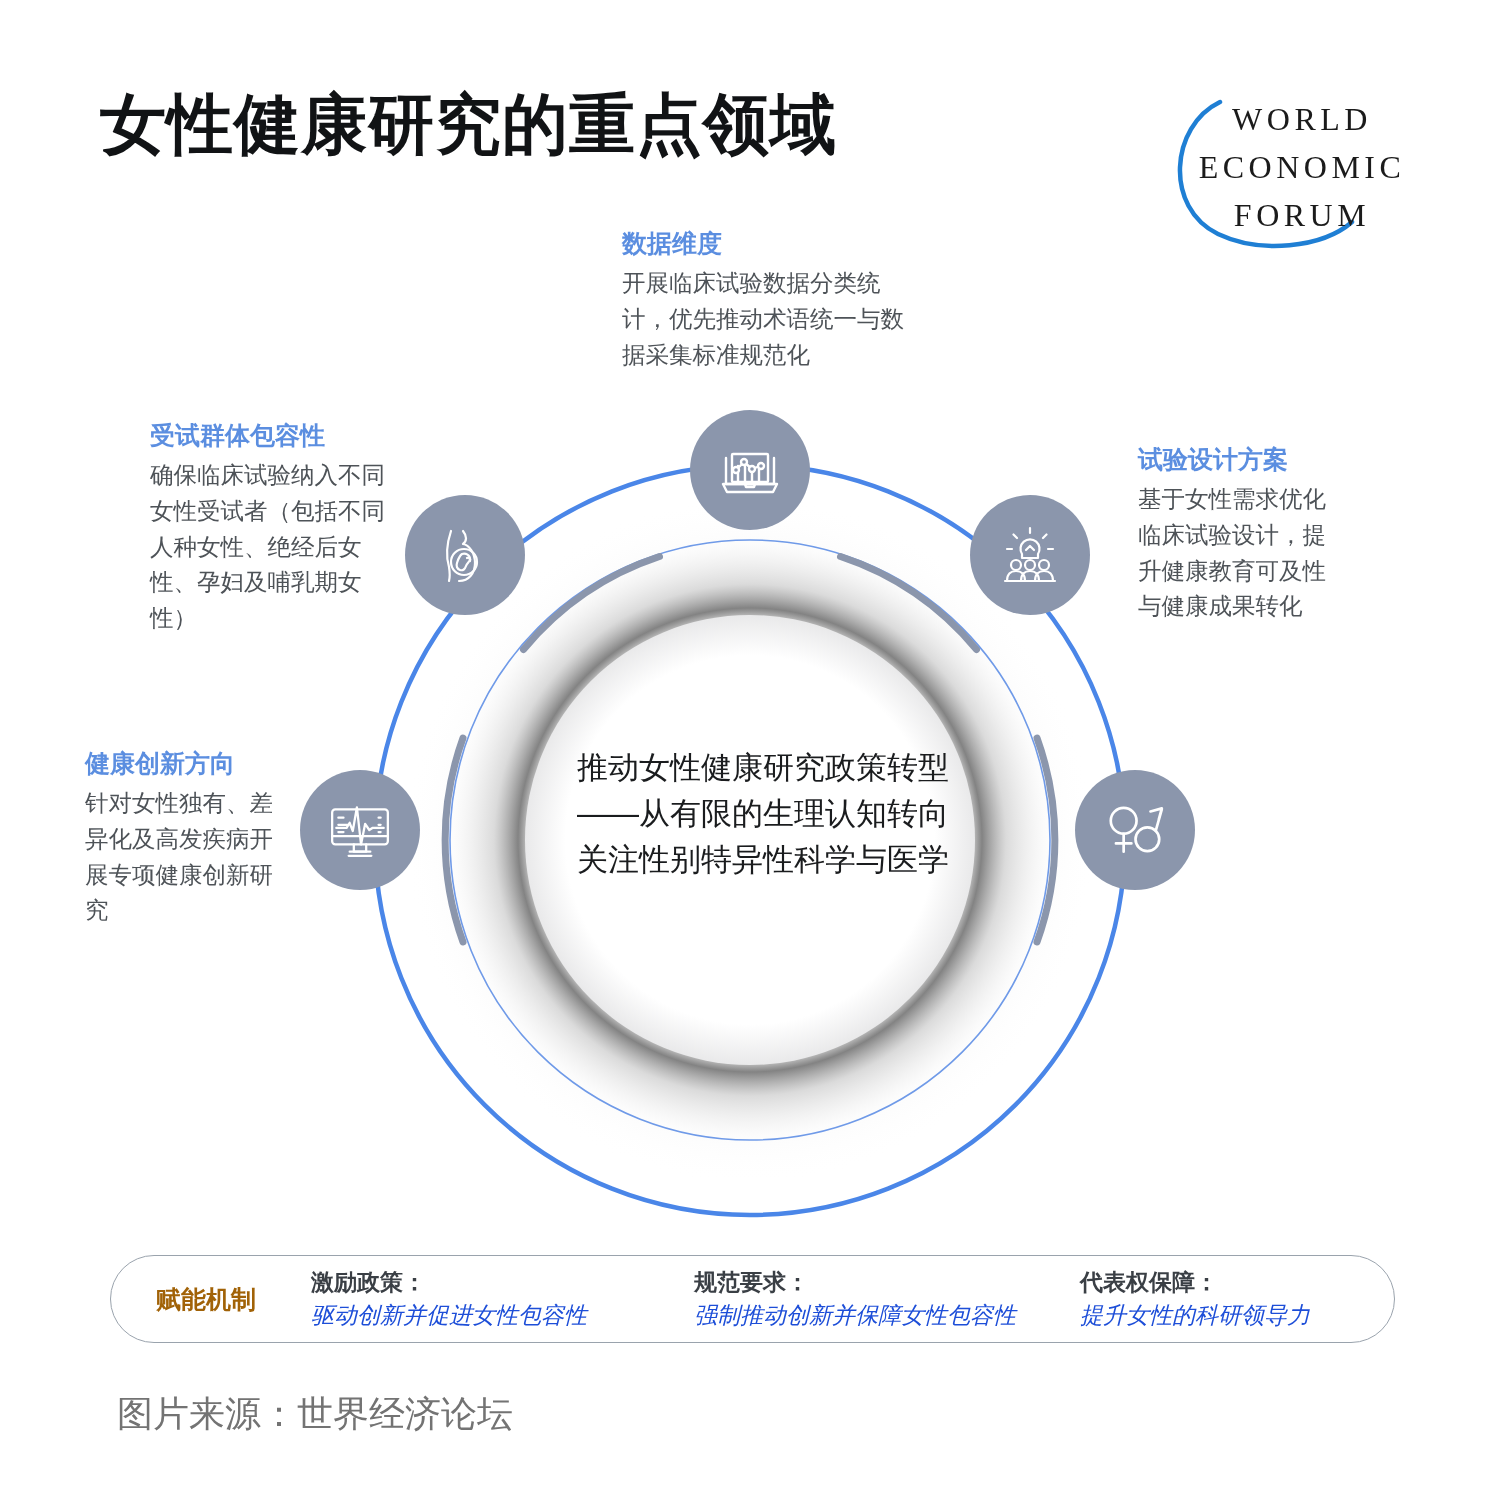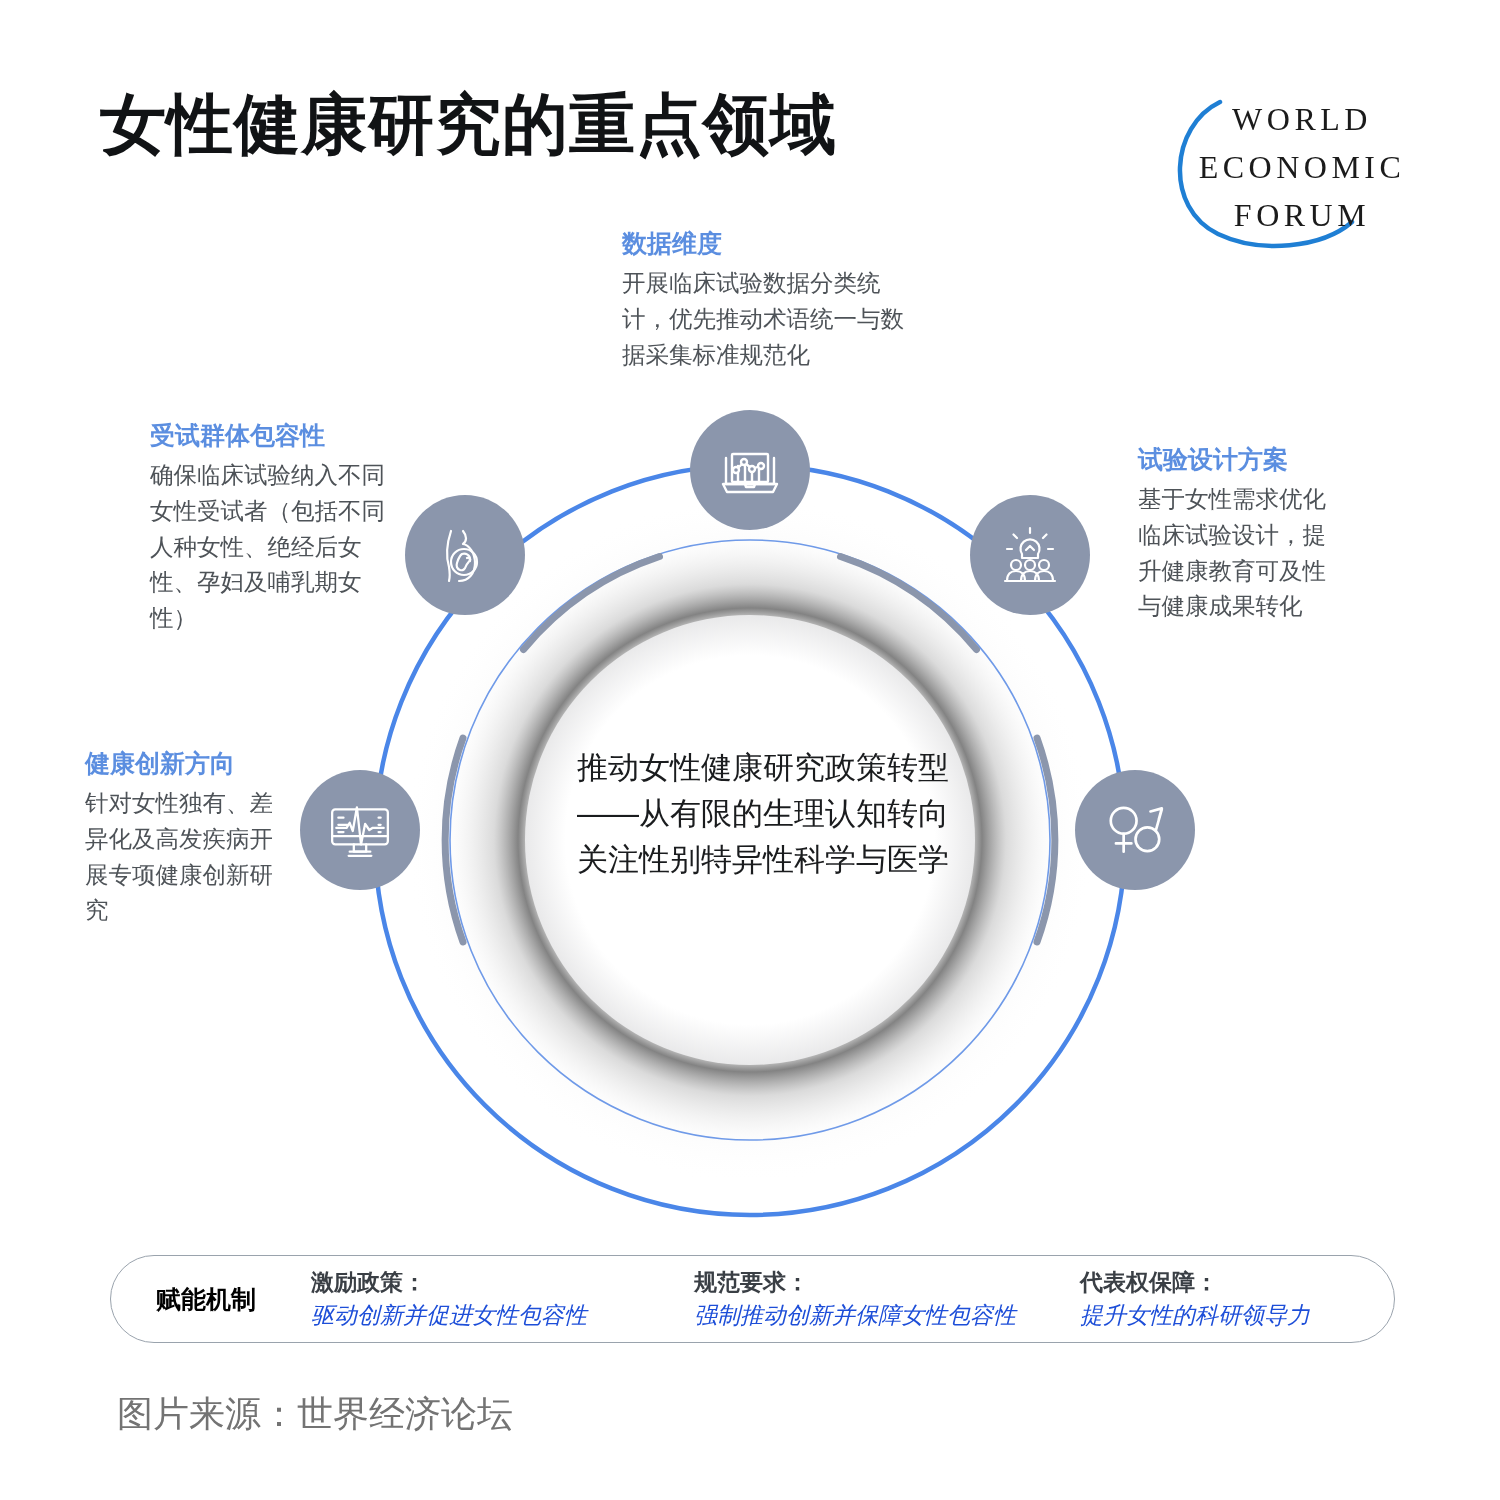--- a/index.html
+++ b/index.html
@@ -63,21 +63,21 @@
   .pill{
     position:absolute;left:110px;top:1255px;width:1285px;height:88px;
     border:1.6px solid #9aa3ad;border-radius:44px;
     box-sizing:border-box;
   }
   .pill-inner{
     position:absolute;left:0;top:0;width:100%;height:100%;
     display:flex;align-items:center;
   }
   .pill-label{
-    color:#000000;font-size:25px;font-weight:bold;
+    color:#a16207;font-size:25px;font-weight:bold;
     width:230px;padding-left:45px;box-sizing:border-box;
   }
   .pill-cols{display:flex;flex:1;}
   .pill-col{padding-right:14px;}
   .pill-col.c0{width:352px;}
   .pill-col.c1{width:372px;margin-left:17px;}
   .pill-col.c2{width:300px;}
   .pill-col .k{font-size:23px;font-weight:bold;color:#3a3f45;line-height:1.35;}
   .pill-col .v{font-size:23px;color:#1d4ed8;line-height:1.35;margin-top:2px;font-style:italic;}
 

